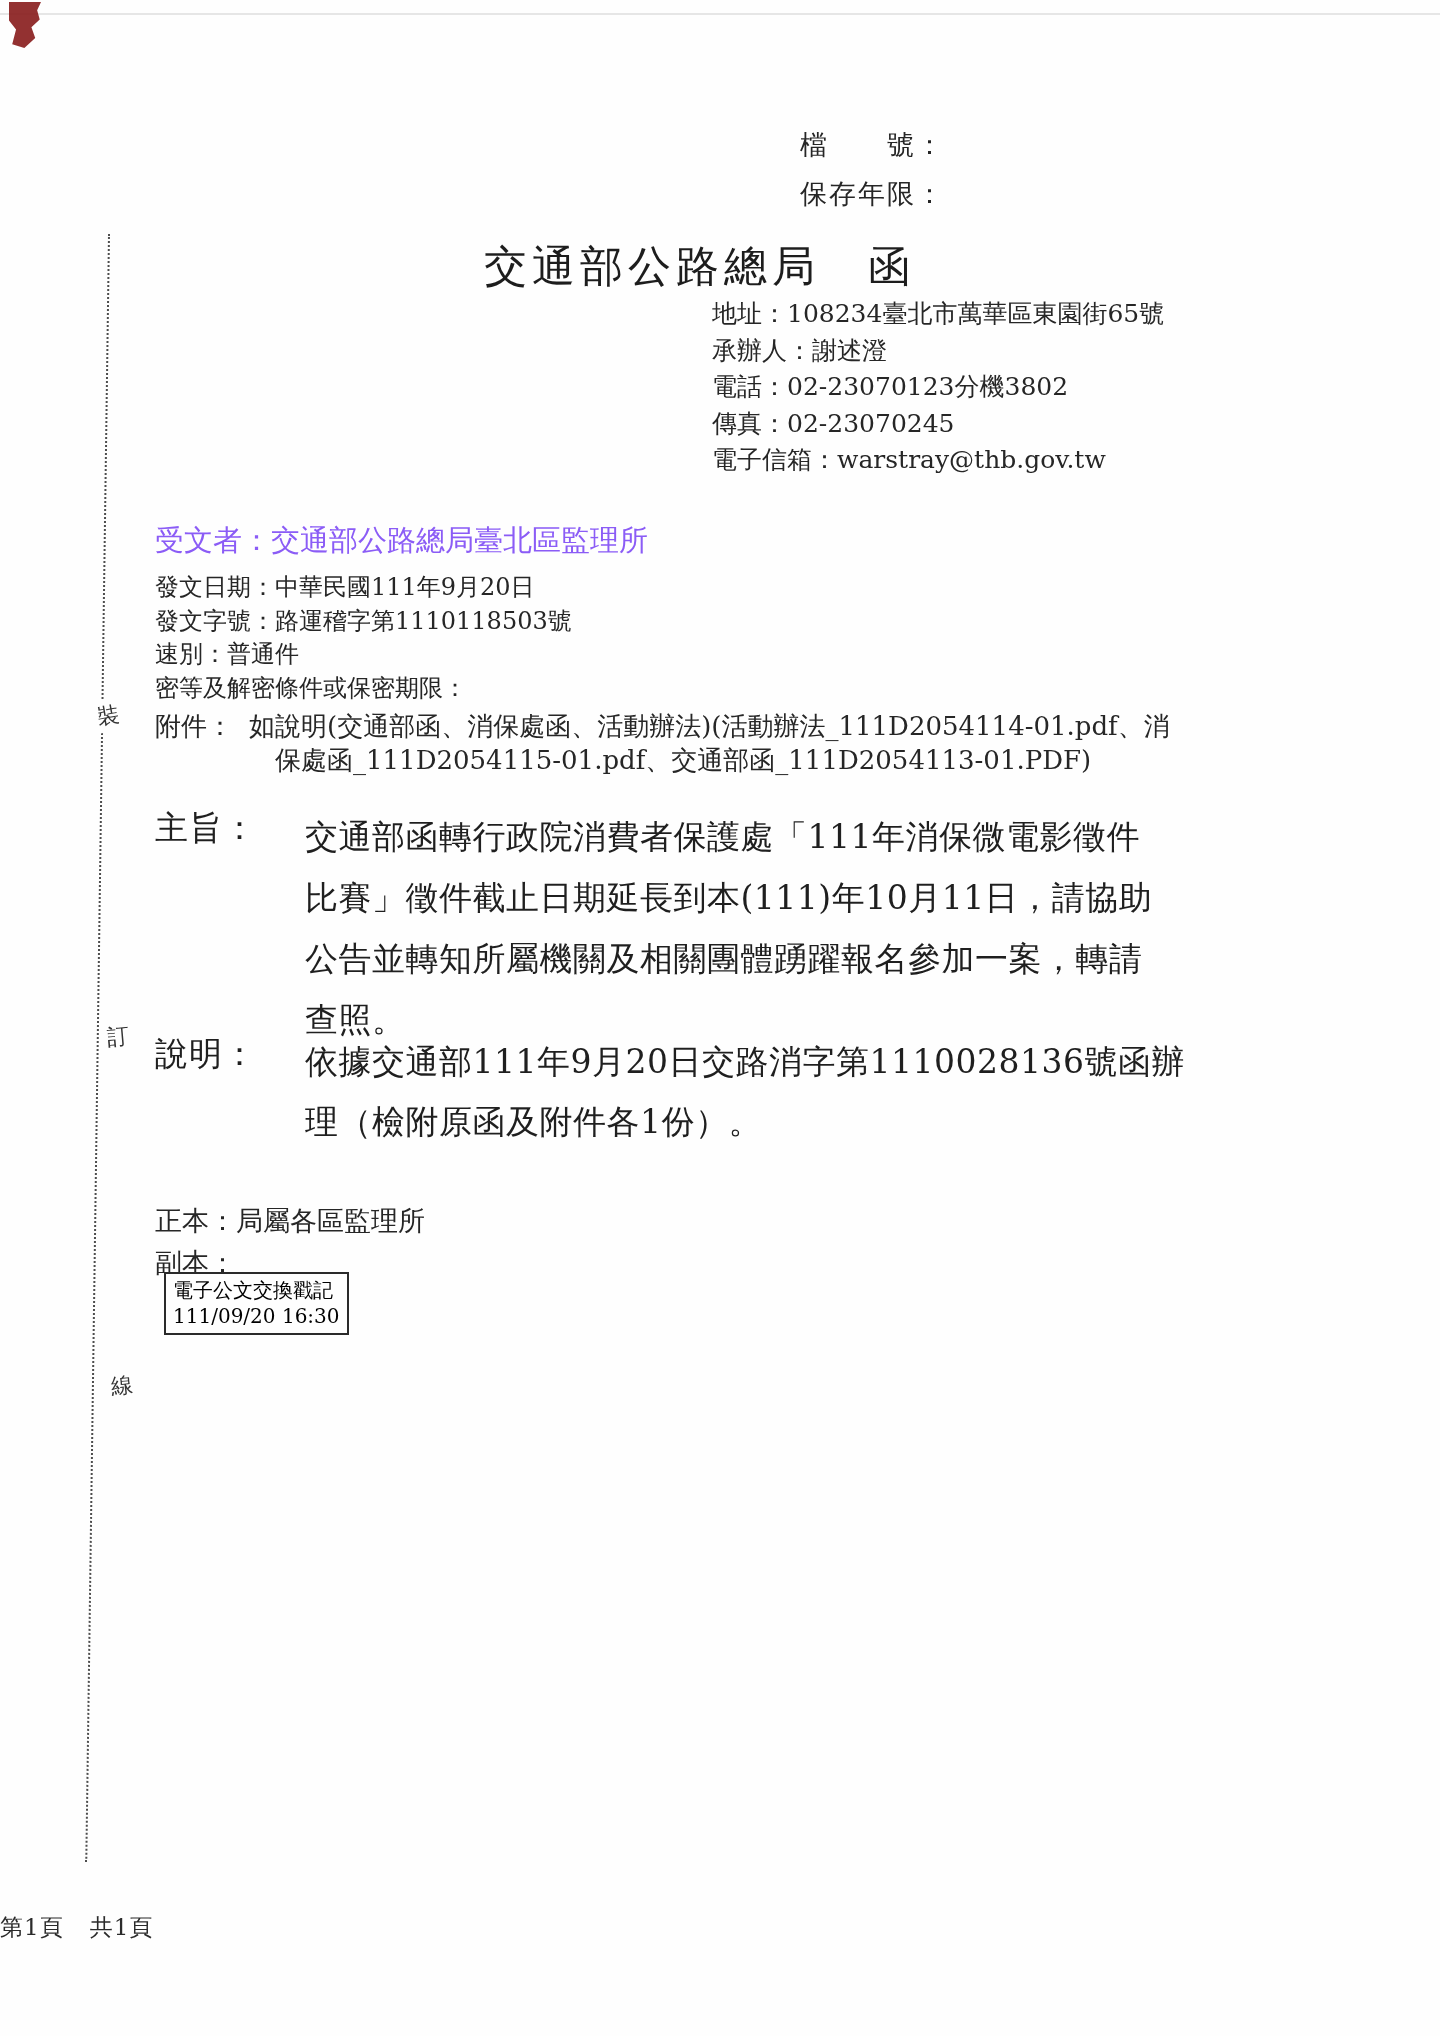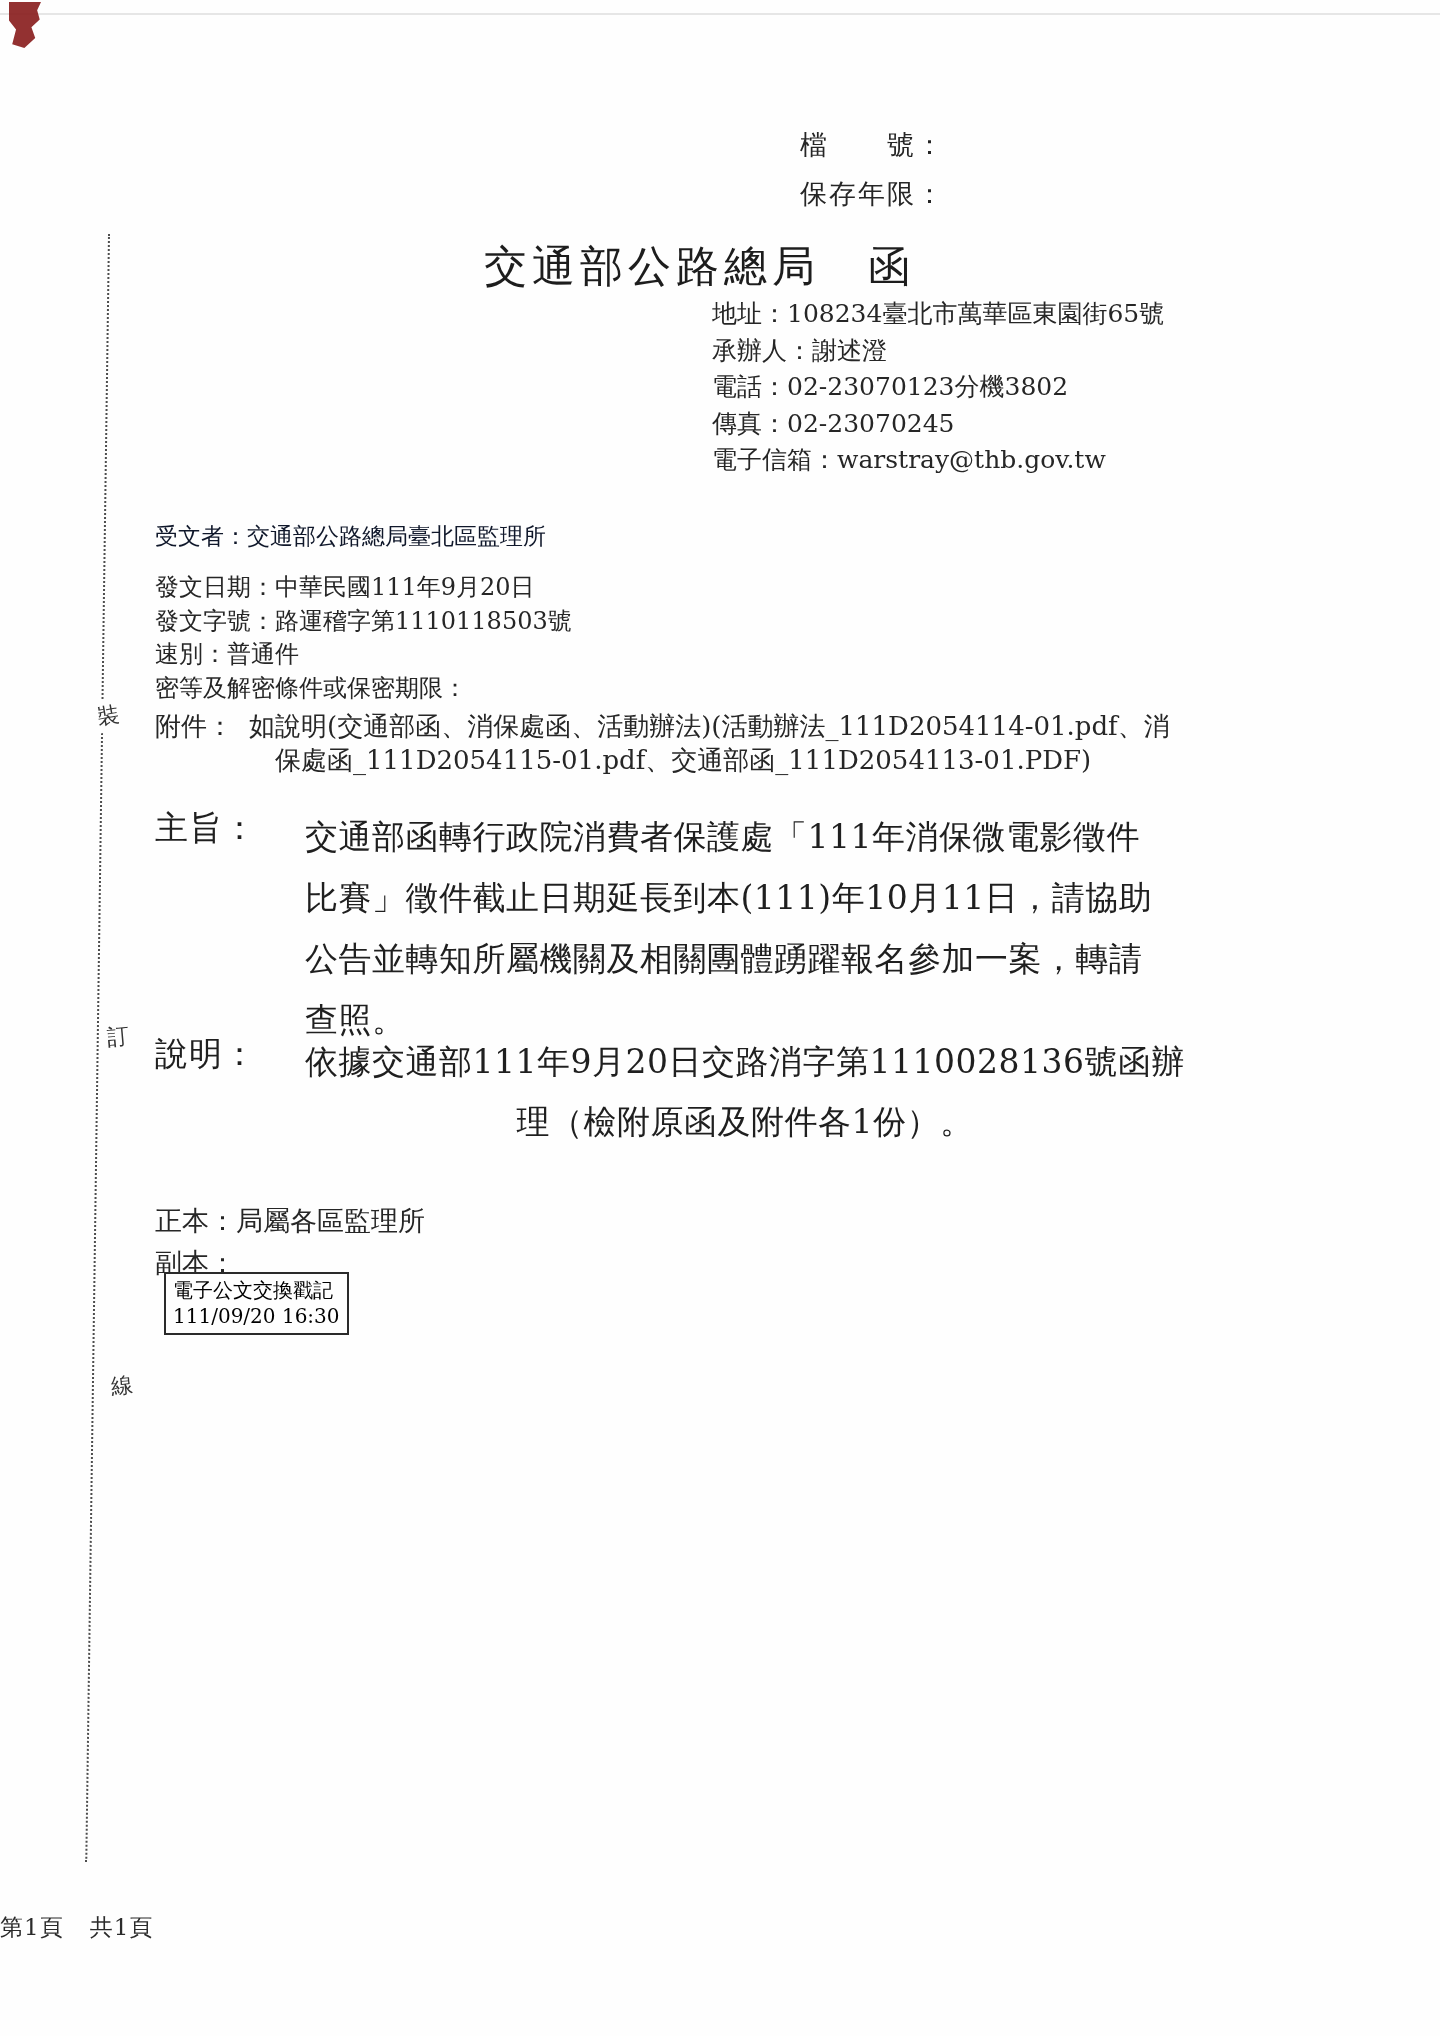--- a/index.html
+++ b/index.html
@@ -49,22 +49,22 @@
   }
   .sender {
     left: 712px; top: 296px;
     font-size: 25px;
     line-height: 36.5px;
     color: #262626;
     white-space: nowrap;
   }
   .recipient {
     left: 155px; top: 521px;
-    font-size: 23px;
-    color: #0f172a;
+    font-size: 29px;
+    color: #8b5cf6;
     white-space: nowrap;
   }
   .meta {
     left: 155px; top: 571px;
     font-size: 24px;
     line-height: 33.5px;
     color: #262626;
     white-space: nowrap;
   }
   .attachment {
@@ -82,21 +82,21 @@
     left: 155px;
     font-size: 33px;
     color: #1f1f1f;
     display: flex;
     gap: 25px;
   }
   .para .para-label { flex: 0 0 auto; letter-spacing: 1px; }
   .para .para-body { margin-left: 23px; line-height: 61px; letter-spacing: 0.5px; }
   .subject { top: 806px; }
   .subject .para-body { margin-top: 0; }
-  .description { top: 1032px; text-align: center; }
+  .description { top: 1032px; }
   .description .para-body { line-height: 60px; }
 
   .distribution {
     left: 155px; top: 1200px;
     font-size: 27px;
     line-height: 42px;
     color: #262626;
   }
   .stamp-box {
     left: 164px; top: 1272px;

